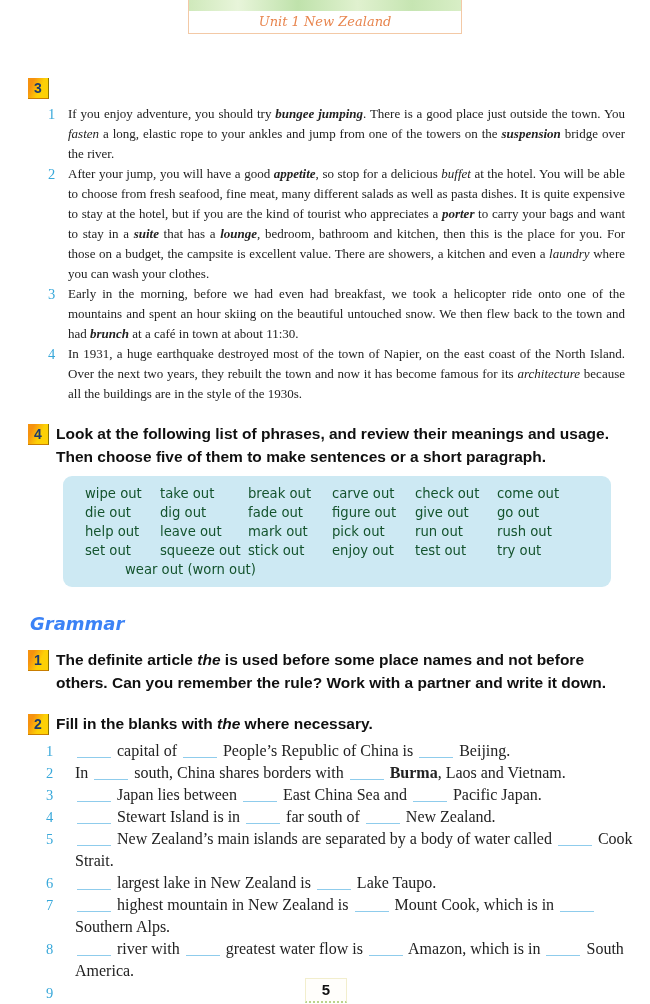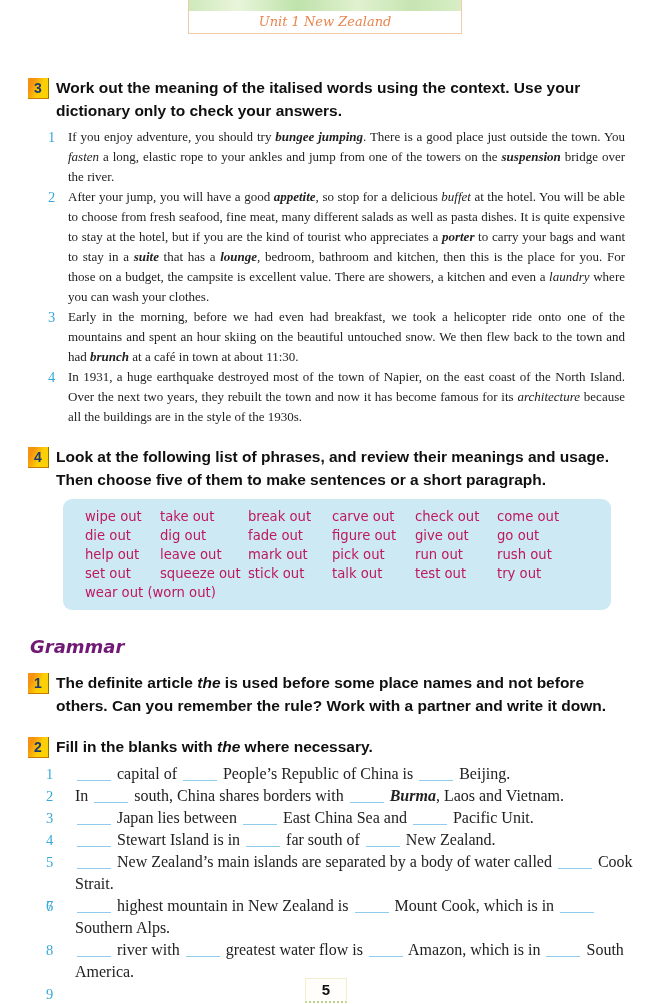--- a/index.html
+++ b/index.html
@@ -24,33 +24,33 @@
   .head-text{font-family:"Liberation Sans", sans-serif;font-weight:bold;
     font-size:15.5px;line-height:23px;color:#101010;}
 
   
   .passage-list{margin-top:5px;}
   .p-item{position:relative;padding-left:68px;}
   .p-num{position:absolute;left:48px;top:0;color:#38a8da;font-size:14.5px;line-height:20px;}
   .p-text{width:557px;text-align:justify;font-size:13px;line-height:20px;}
 
   .run-i{font-style:italic;}
-  .run-b{font-weight:bold;font-style:italic;}
+  .run-b{font-weight:bold;}
   .run-bi{font-weight:bold;font-style:italic;}
 
   
   .phrase-box{box-sizing:border-box;width:548px;margin:8px auto 0 63px;
     background:#cde9f3;border-radius:9px;padding:8px 18px 8px 22px;
     display:grid;grid-template-columns:75px 88px 84px 83px 82px 1fr;
     font-family:"DejaVu Sans", sans-serif;font-size:13.2px;line-height:19px;
-    color:#be185d;}
-  .phrase.full{grid-column:1 / -1;}
+    color:#14532d;}
+  .phrase.full{grid-column:1 / -1;margin-left:40px;}
 
   
-  .grammar-title{margin:26px 0 0 30px;color:#701a75;
+  .grammar-title{margin:26px 0 0 30px;color:#3b82f6;
     font-family:"DejaVu Sans", sans-serif;font-weight:bold;font-style:italic;
     font-size:18px;}
   .grammar-title + .task-head{margin-top:14px;}
 
   
   .fill-list{margin-top:5px;}
   .f-item{position:relative;padding-left:75px;padding-right:8px;}
   .f-num{position:absolute;left:46px;top:0;color:#38a8da;font-size:14.5px;line-height:22px;}
   .f-text{font-size:16px;line-height:22px;}
   .blank{display:inline-block;width:34px;height:13px;vertical-align:-2px;
@@ -67,21 +67,20 @@
 
 <div class="page">
 
   <div class="unit-header">
     <div class="unit-band"></div>
     <div class="unit-title">Unit 1 New Zealand</div>
   </div>
 
   <div class="task-head" style="margin-top:42px;">
     <span class="num-box">3</span>
-    <div class="head-text">Work out the meaning of the italised words using the context. Use your dictionary only to check your answers.</div>
   </div>
 
   <div class="passage-list">
     <div class="p-item">
       <span class="p-num">1</span>
       <div class="p-text"><span>If you enjoy adventure, you should try </span><span class="run-bi">bungee jumping</span><span>. There is a good place just outside the town. You </span><span class="run-i">fasten</span><span> a long, elastic rope to your ankles and jump from one of the towers on the </span><span class="run-bi">suspension</span><span> bridge over the river.</span></div>
     </div>
     <div class="p-item">
       <span class="p-num">2</span>
       <div class="p-text"><span>After your jump, you will have a good </span><span class="run-bi">appetite</span><span>, so stop for a delicious </span><span class="run-i">buffet</span><span> at the hotel. You will be able to choose from fresh seafood, fine meat, many different salads as well as pasta dishes. It is quite expensive to stay at the hotel, but if you are the kind of tourist who appreciates a </span><span class="run-bi">porter</span><span> to carry your bags and want to stay in a </span><span class="run-bi">suite</span><span> that has a </span><span class="run-bi">lounge</span><span>, bedroom, bathroom and kitchen, then this is the place for you. For those on a budget, the campsite is excellent value. There are showers, a kitchen and even a </span><span class="run-i">laundry</span><span> where you can wash your clothes.</span></div>
@@ -116,21 +115,21 @@
       <span class="phrase">go out</span>
       <span class="phrase">help out</span>
       <span class="phrase">leave out</span>
       <span class="phrase">mark out</span>
       <span class="phrase">pick out</span>
       <span class="phrase">run out</span>
       <span class="phrase">rush out</span>
       <span class="phrase">set out</span>
       <span class="phrase">squeeze out</span>
       <span class="phrase">stick out</span>
-      <span class="phrase">talk out</span>
+      <span class="phrase">enjoy out</span>
       <span class="phrase">test out</span>
       <span class="phrase">try out</span>
       <span class="phrase full">wear out (worn out)</span>
     </div>
 
   <div class="grammar-title">Grammar</div>
 
   <div class="task-head">
     <span class="num-box">1</span>
     <div class="head-text"><span>The definite article </span><span class="run-i">the</span><span> is used before some place names and not before others. Can you remember the rule? Work with a partner and write it down.</span></div>
@@ -145,32 +144,33 @@
     <div class="f-item">
       <span class="f-num">1</span>
       <div class="f-text"><span class="blank"></span><span> capital of </span><span class="blank"></span><span> People’s Republic of China is </span><span class="blank"></span><span> Beijing.</span></div>
     </div>
     <div class="f-item">
       <span class="f-num">2</span>
       <div class="f-text"><span>In </span><span class="blank"></span><span> south, China shares borders with </span><span class="blank"></span><span> </span><span class="run-b">Burma</span><span>, Laos and Vietnam.</span></div>
     </div>
     <div class="f-item">
       <span class="f-num">3</span>
-      <div class="f-text"><span class="blank"></span><span> Japan lies between </span><span class="blank"></span><span> East China Sea and </span><span class="blank"></span><span> Pacific Unit.</span></div>
+      <div class="f-text"><span class="blank"></span><span> Japan lies between </span><span class="blank"></span><span> East China Sea and </span><span class="blank"></span><span> Pacific Japan.</span></div>
     </div>
     <div class="f-item">
       <span class="f-num">4</span>
       <div class="f-text"><span class="blank"></span><span> Stewart Island is in </span><span class="blank"></span><span> far south of </span><span class="blank"></span><span> New Zealand.</span></div>
     </div>
     <div class="f-item">
       <span class="f-num">5</span>
       <div class="f-text"><span class="blank"></span><span> New Zealand’s main islands are separated by a body of water called </span><span class="blank"></span><span> Cook Strait.</span></div>
     </div>
     <div class="f-item">
       <span class="f-num">6</span>
+      <div class="f-text"><span class="blank"></span><span> largest lake in New Zealand is </span><span class="blank"></span><span> Lake Taupo.</span></div>
     </div>
     <div class="f-item">
       <span class="f-num">7</span>
       <div class="f-text"><span class="blank"></span><span> highest mountain in New Zealand is </span><span class="blank"></span><span> Mount Cook, which is in </span><span class="blank"></span><span> Southern Alps.</span></div>
     </div>
     <div class="f-item">
       <span class="f-num">8</span>
       <div class="f-text"><span class="blank"></span><span> river with </span><span class="blank"></span><span> greatest water flow is </span><span class="blank"></span><span> Amazon, which is in </span><span class="blank"></span><span> South America.</span></div>
     </div>
     <div class="f-item">

